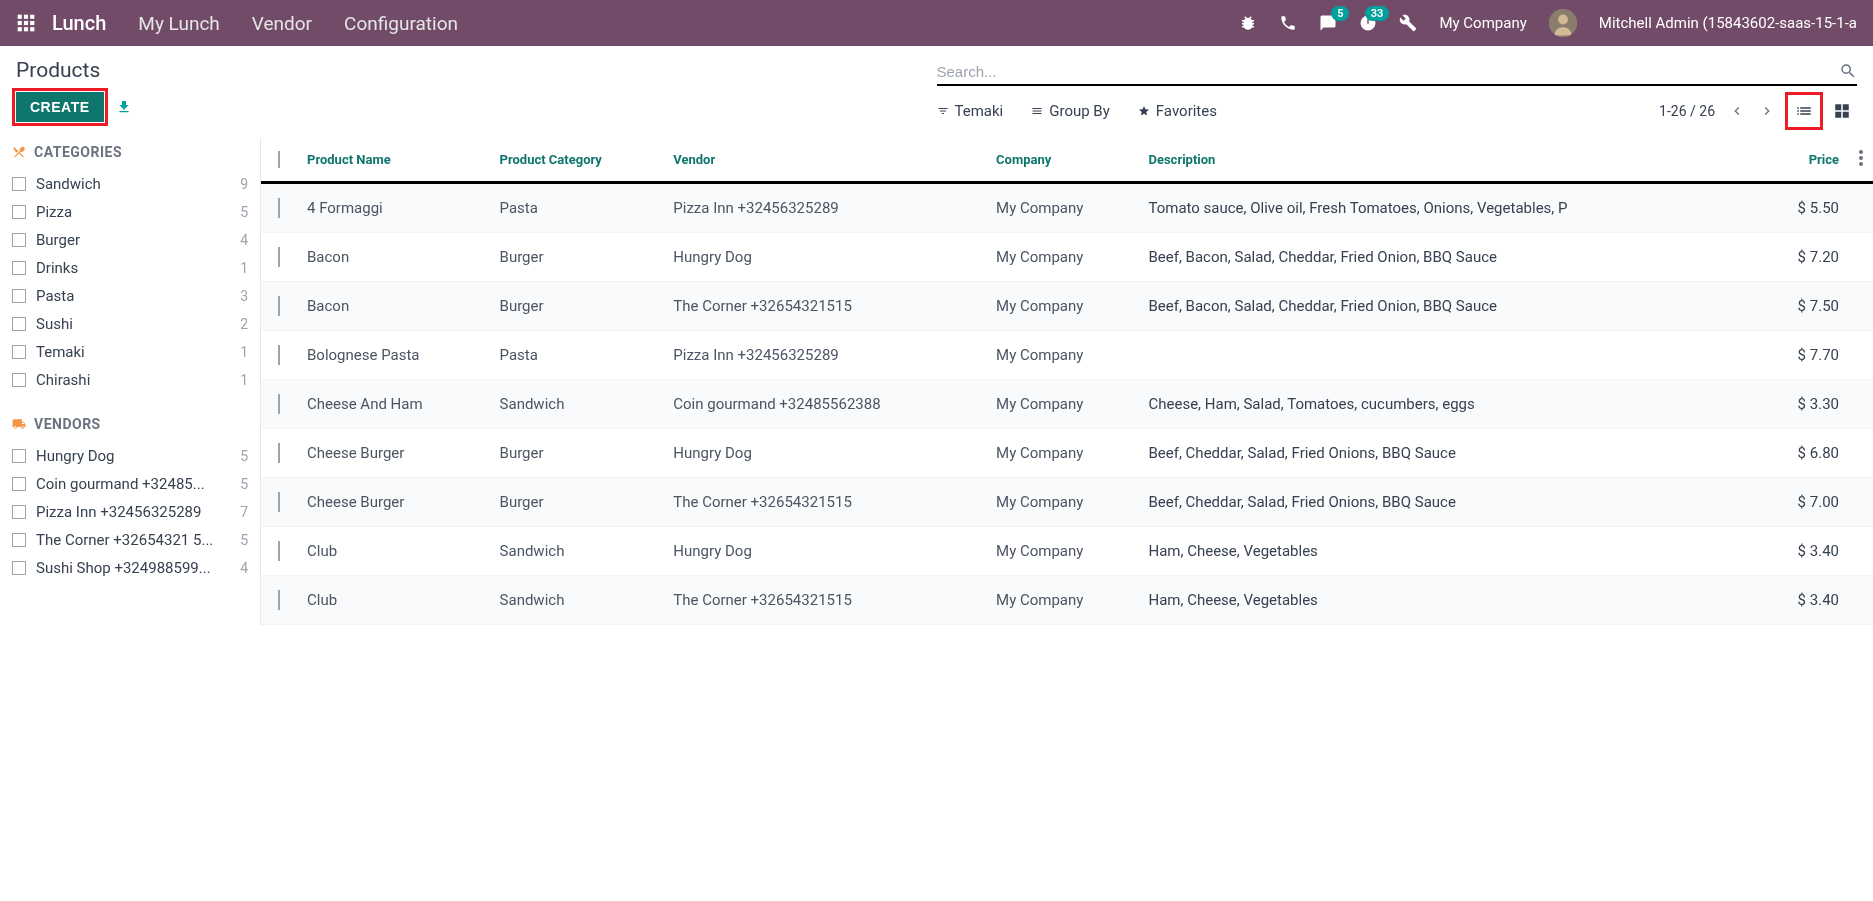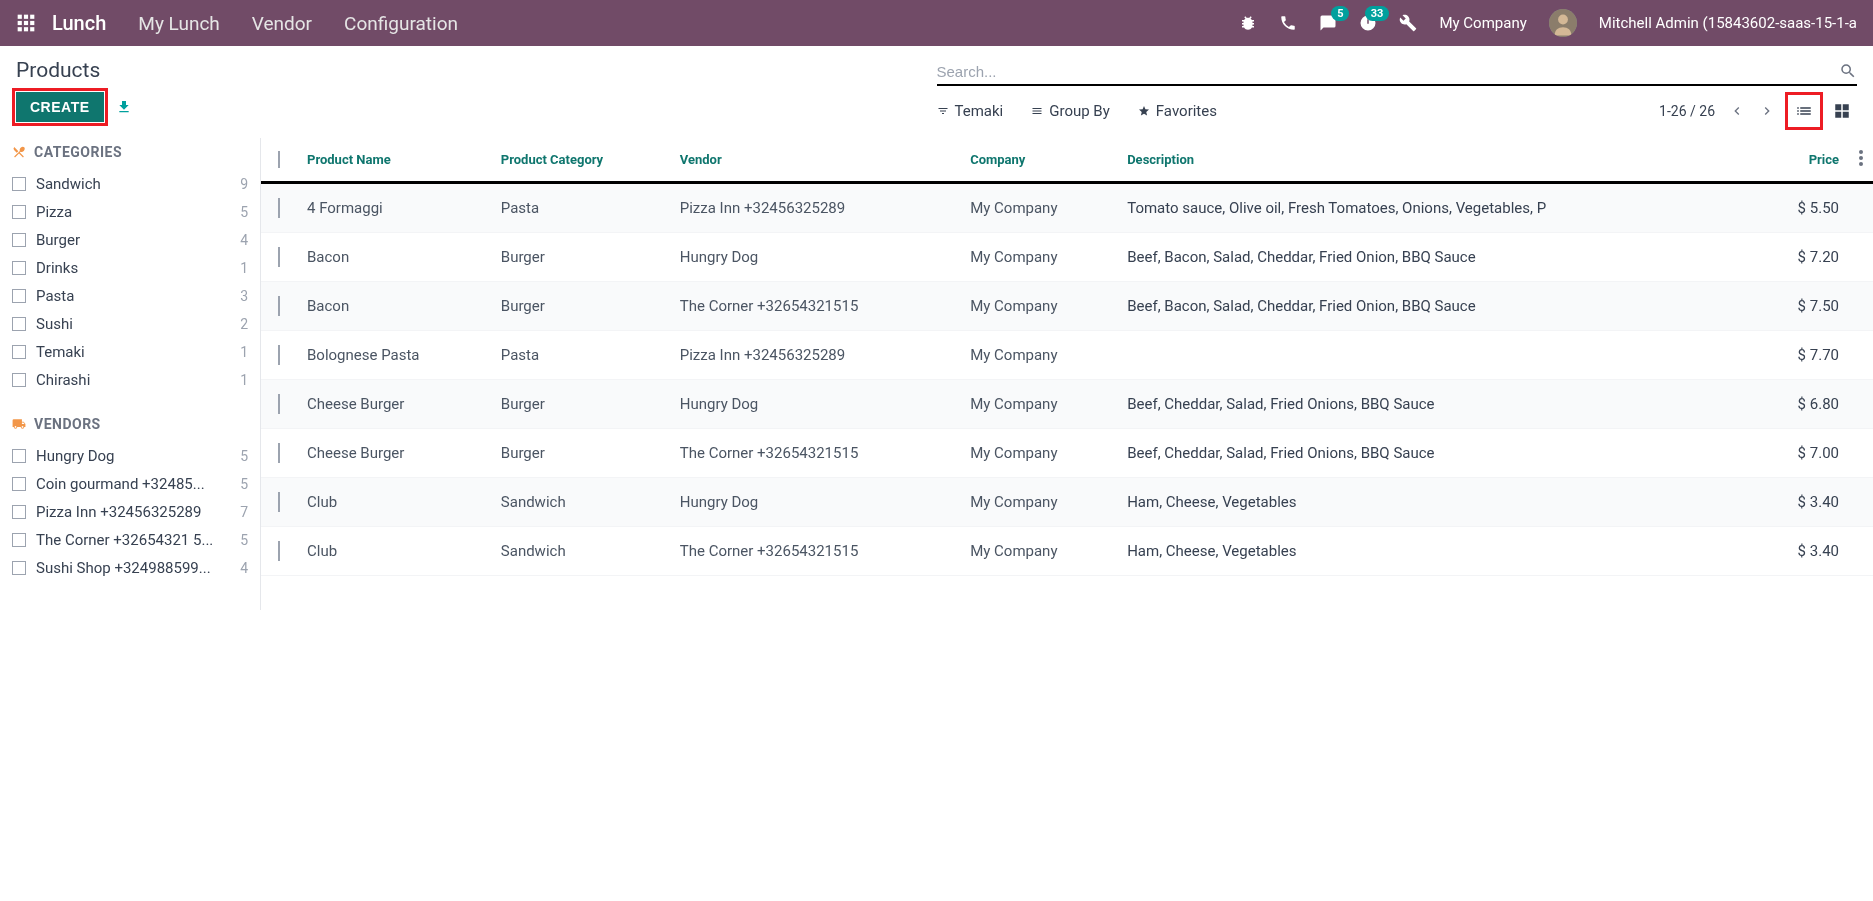--- a/index.html
+++ b/index.html
@@ -381,20 +381,30 @@
             <td data-col="name">Bolognese Pasta</td>
             <td data-col="category">Pasta</td>
             <td data-col="vendor">Pizza Inn +32456325289</td>
             <td data-col="company">My Company</td>
             <td data-col="description"></td>
             <td class="num" data-col="price">$ 7.70</td>
             <td class="more-col"></td>
           </tr>
           <tr>
             <td class="td-chk"><span class="chk"></span></td>
+            <td data-col="name">Cheese And Ham</td>
+            <td data-col="category">Sandwich</td>
+            <td data-col="vendor">Coin gourmand +32485562388</td>
+            <td data-col="company">My Company</td>
+            <td data-col="description">Cheese, Ham, Salad, Tomatoes, cucumbers, eggs</td>
+            <td class="num" data-col="price">$ 3.30</td>
+            <td class="more-col"></td>
+          </tr>
+          <tr>
+            <td class="td-chk"><span class="chk"></span></td>
             <td data-col="name">Cheese Burger</td>
             <td data-col="category">Burger</td>
             <td data-col="vendor">Hungry Dog</td>
             <td data-col="company">My Company</td>
             <td data-col="description">Beef, Cheddar, Salad, Fried Onions, BBQ Sauce</td>
             <td class="num" data-col="price">$ 6.80</td>
             <td class="more-col"></td>
           </tr>
           <tr>
             <td class="td-chk"><span class="chk"></span></td>

